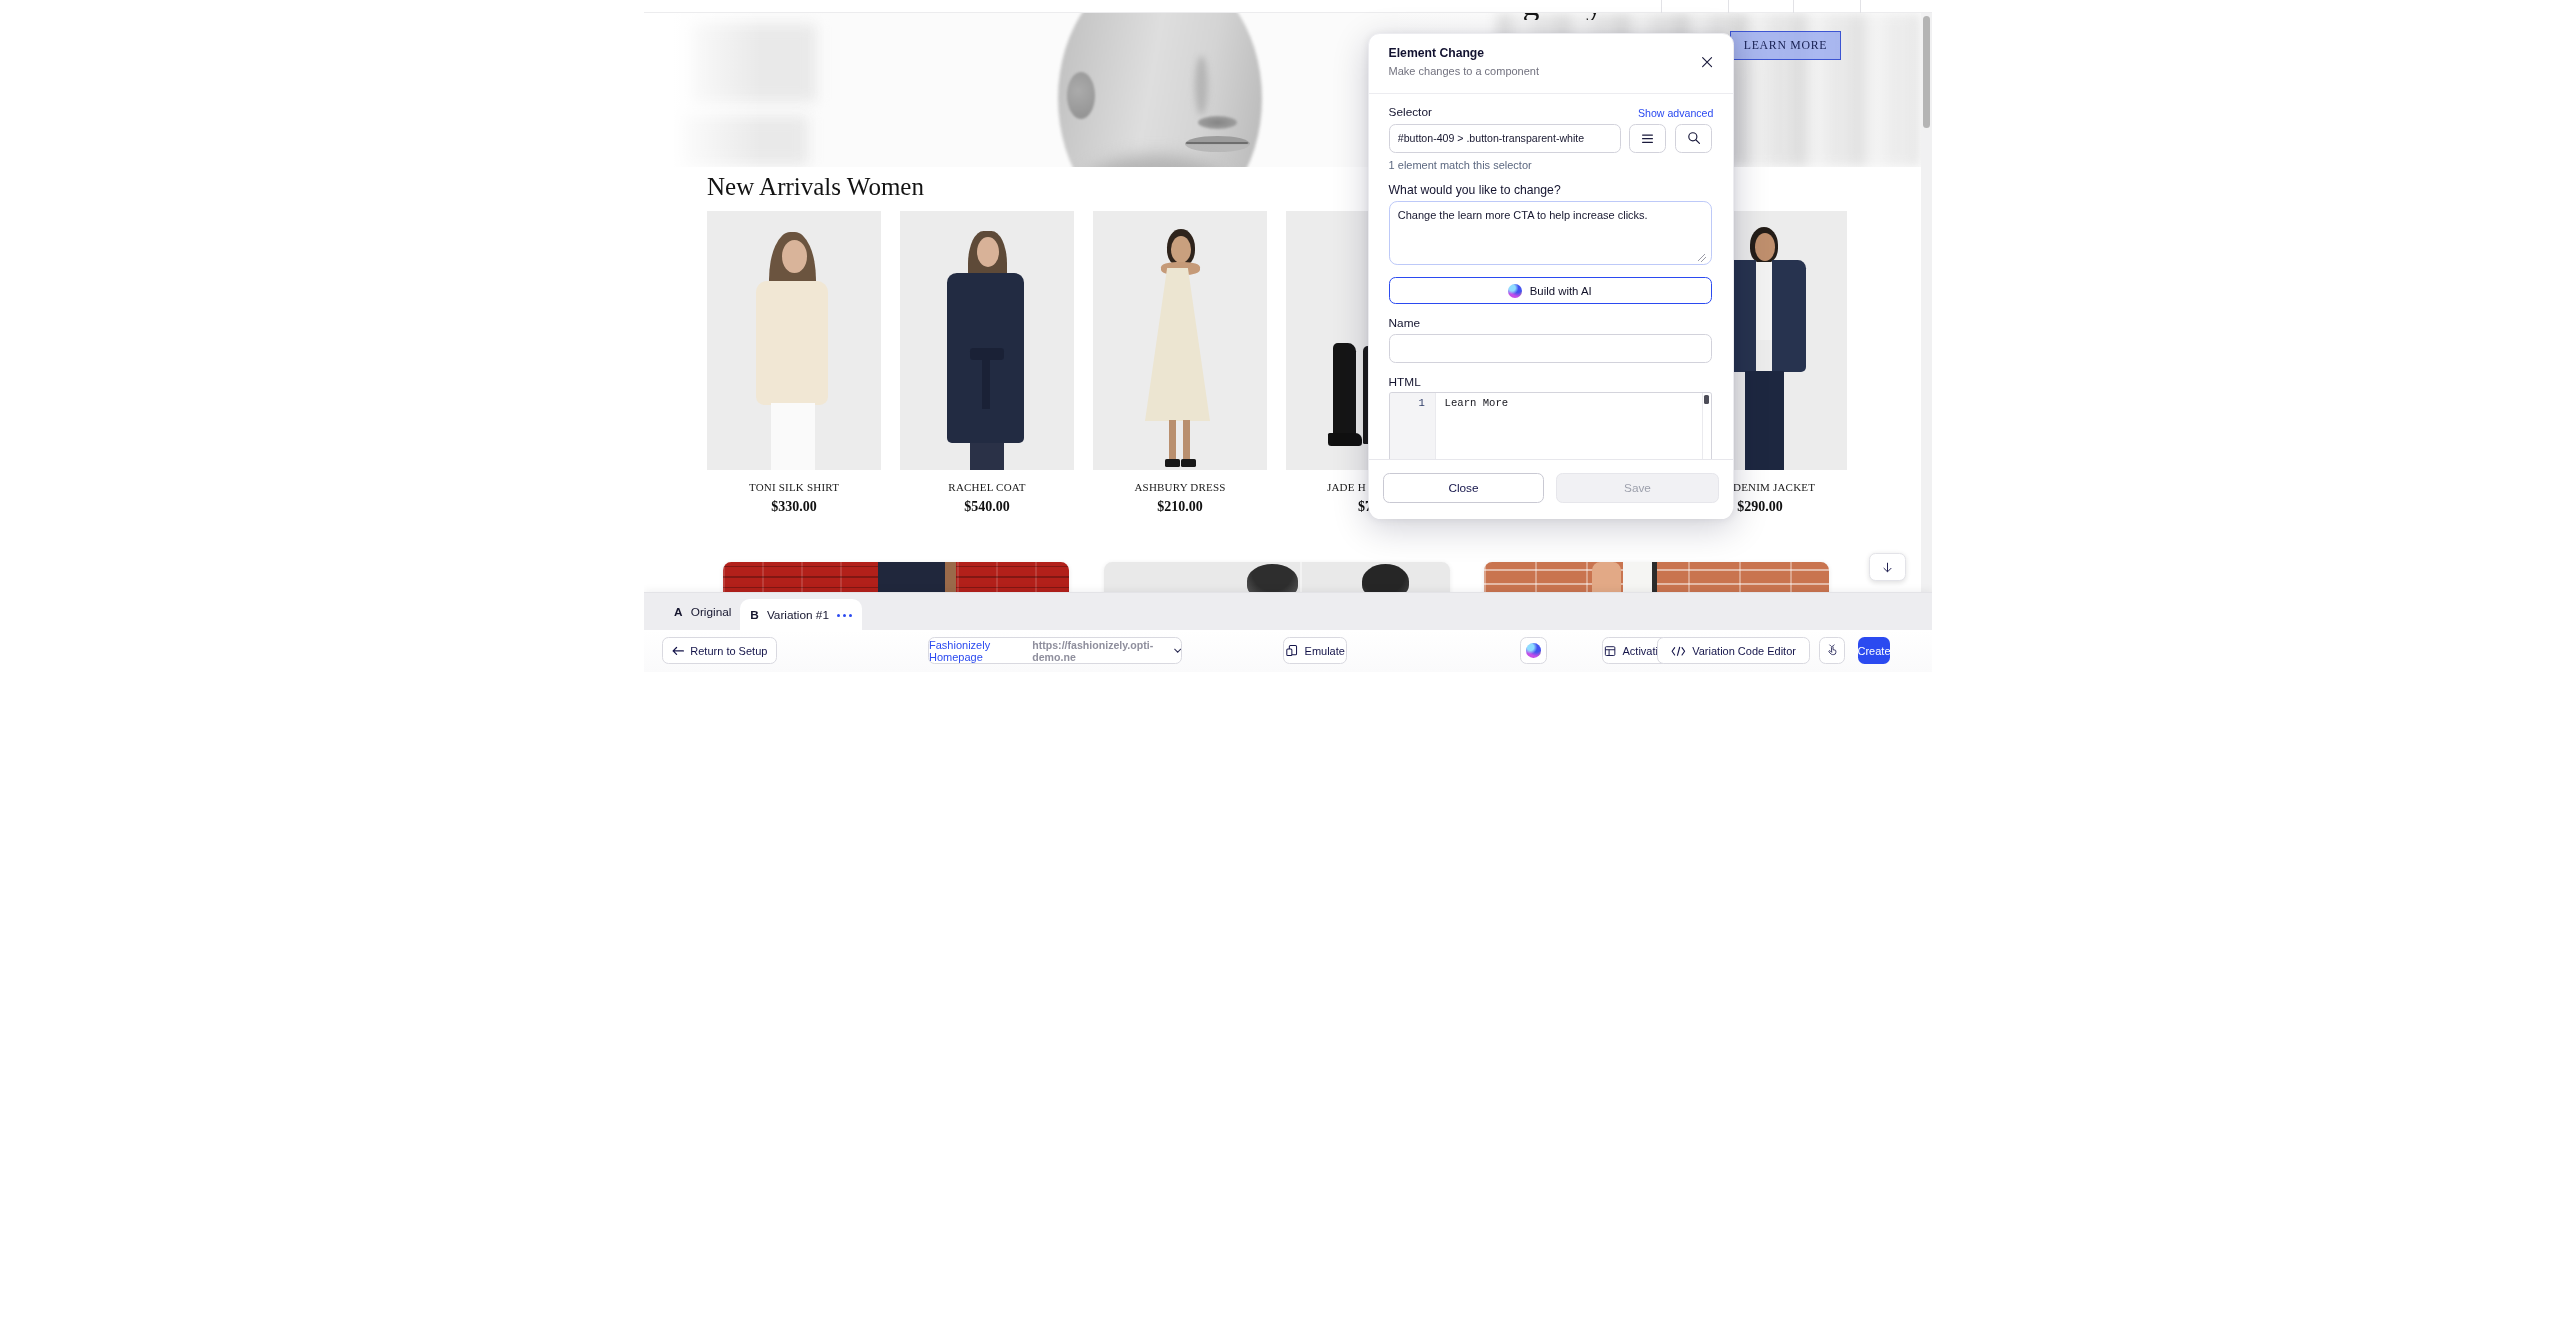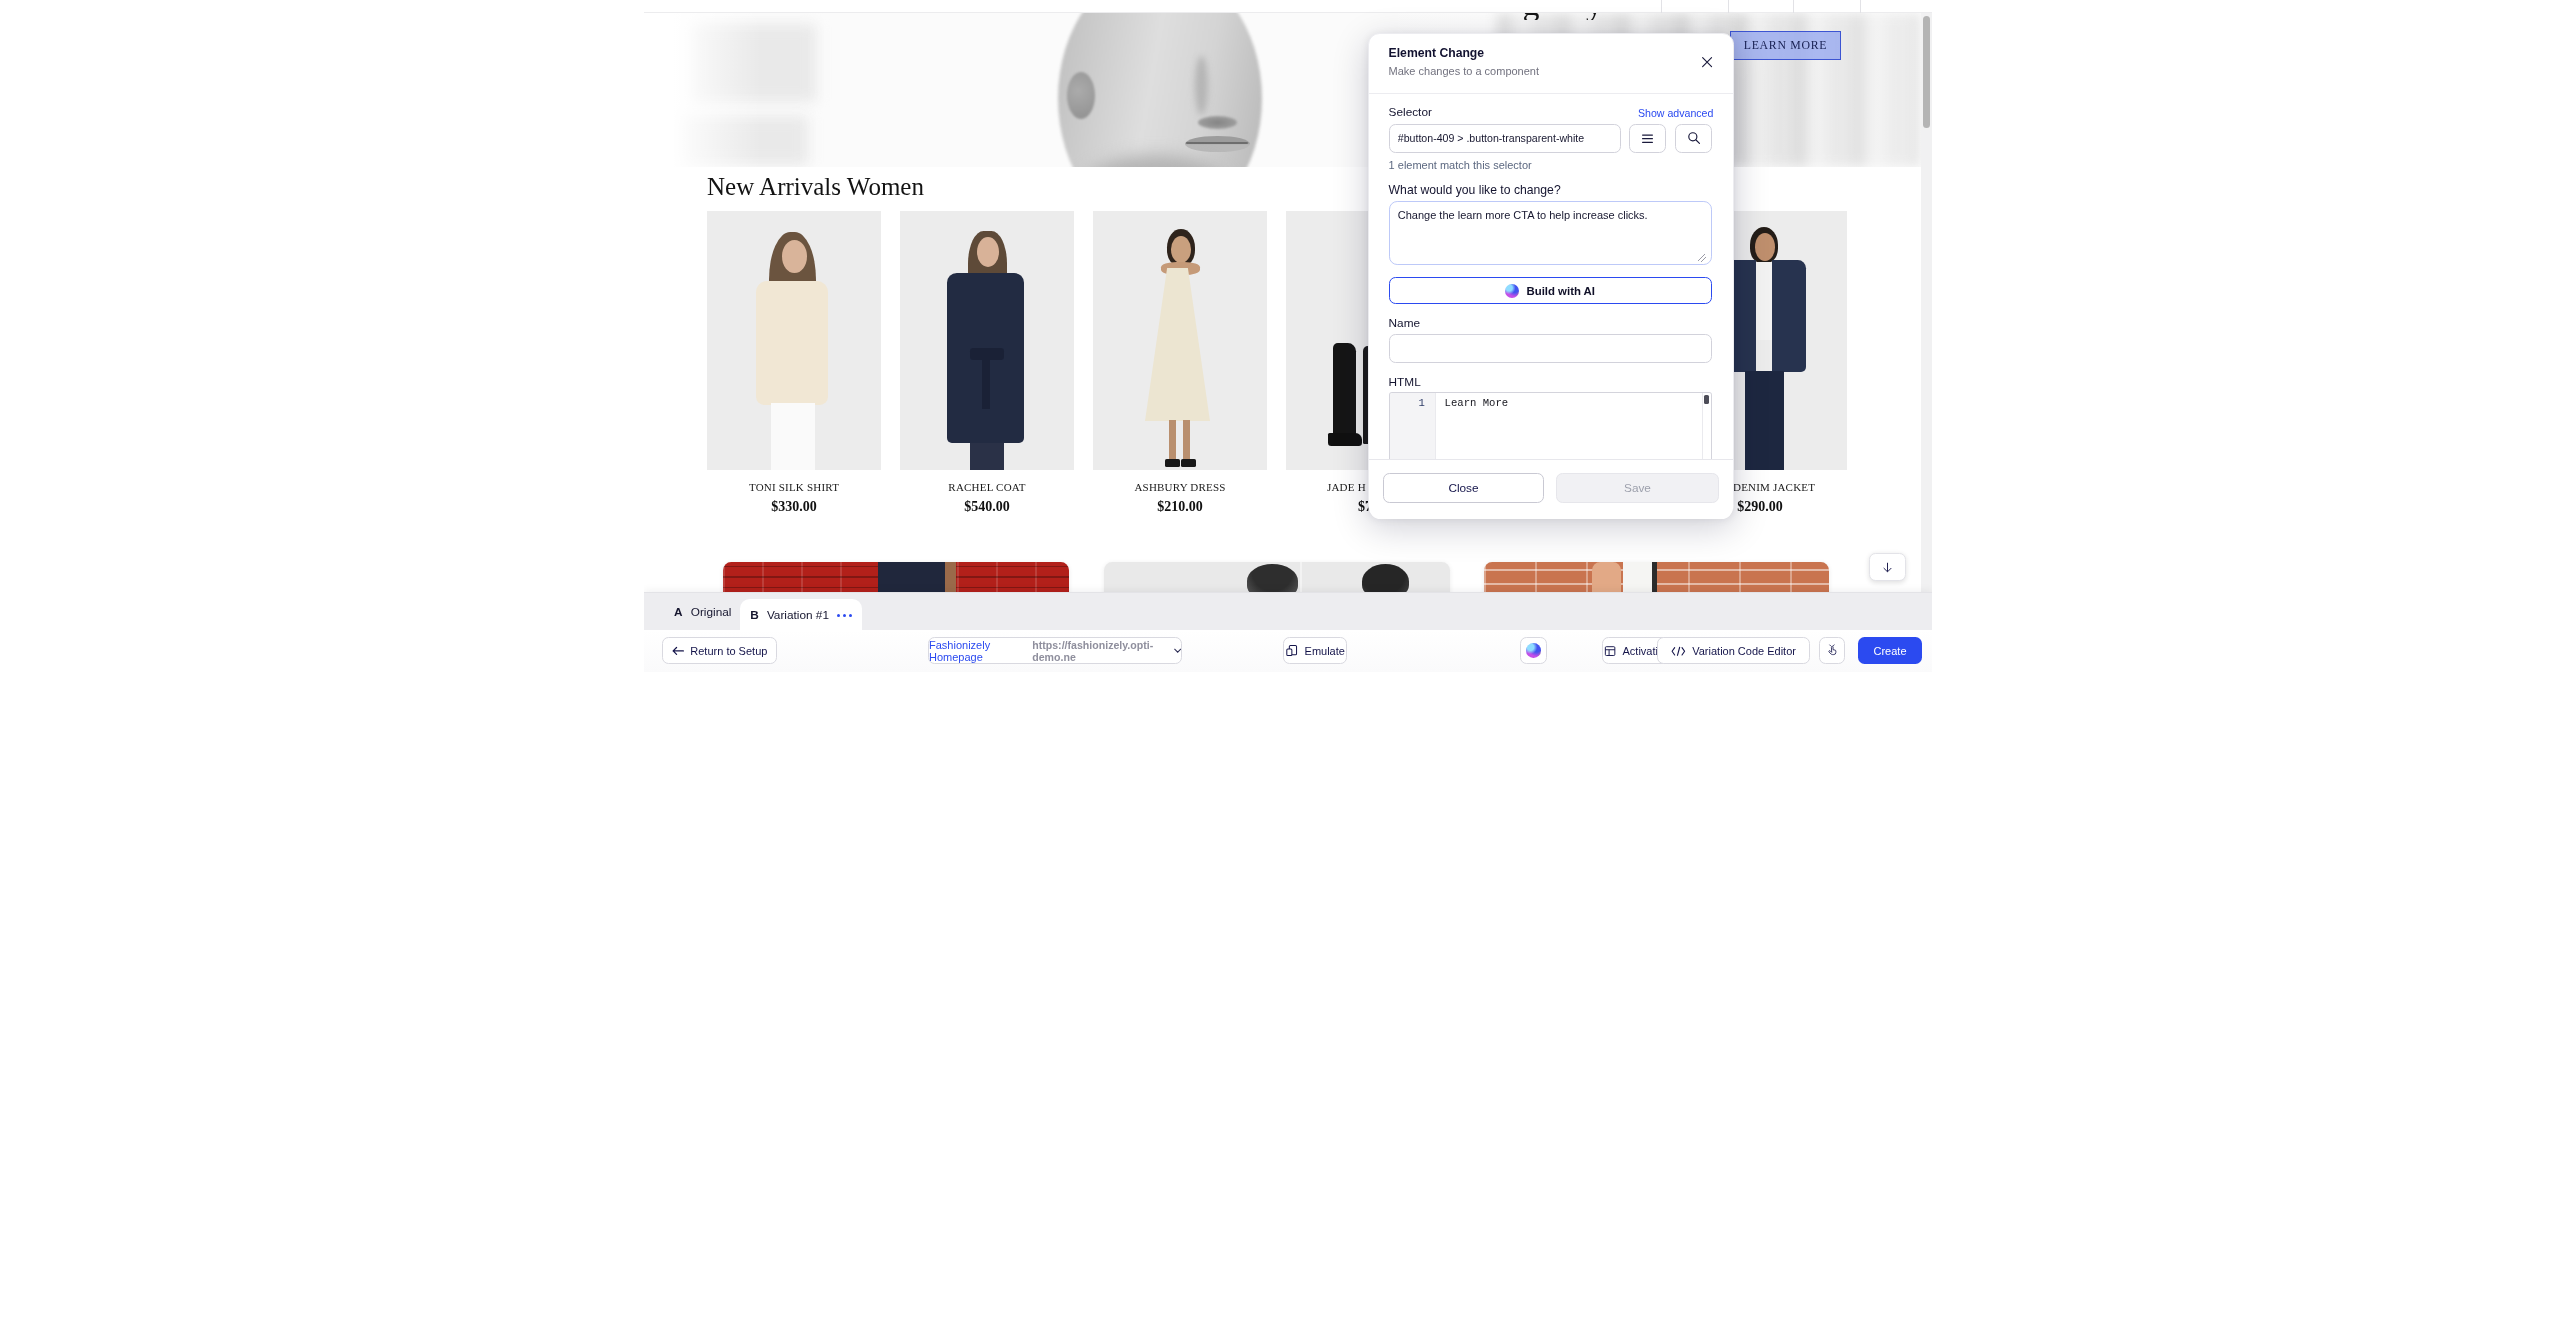--- a/index.html
+++ b/index.html
@@ -71,21 +71,21 @@
   .sel-input { position:absolute; left:19.6px; top:90px; width:232px; height:28.5px; border:0.8px solid #d2d2db; border-radius:6.5px; padding:0 8.2px;
     font-family:"Liberation Sans", sans-serif; font-size:10.6px; color:#17172f; }
   .icon-btn { position:absolute; top:90px; width:37px; height:28.5px; border:0.8px solid #d2d2db; border-radius:6.5px; background:#fff;
     display:flex; align-items:center; justify-content:center; cursor:pointer; }
   .match-text { position:absolute; left:19.6px; top:125px; font-size:11px; color:#5c6880; }
   .change-area { position:absolute; left:19.6px; top:167px; width:323px; height:64px; border:1.6px solid #bdc9f8; border-radius:8.2px;
     padding:6.5px 8.2px; font-family:"Liberation Sans", sans-serif; font-size:11px; color:#17172f; resize:none; outline:none; }
   .resize-grip { position:absolute; left:329px; top:220px; width:8.2px; height:8.2px; pointer-events:none;
     background:linear-gradient(135deg, transparent 0 42%, #9a9aa6 42% 50%, transparent 50% 66%, #9a9aa6 66% 74%, transparent 74%); }
   .build-btn { position:absolute; left:19.6px; top:243px; width:323px; height:27px; background:#fff; border:1.3px solid #2b4af0; border-radius:6.5px;
-    display:flex; align-items:center; justify-content:center; gap:7.3px; font-size:11.4px; font-weight:700; color:#101028; cursor:pointer; }
+    display:flex; align-items:center; justify-content:center; gap:7.3px; font-size:11.4px; font-weight:400; color:#101028; cursor:pointer; }
   .ai-sphere { width:14px; height:14px; border-radius:50%;
     background:radial-gradient(circle at 30% 28%, #8fdcff 0 22%, rgba(143,220,255,0) 45%),
                radial-gradient(circle at 72% 30%, #4353f0 0 30%, rgba(67,83,240,0) 60%),
                radial-gradient(circle at 45% 85%, #c44fe8 0 35%, rgba(196,79,232,0) 65%),
                radial-gradient(circle at 85% 80%, #ff8b5e 0 20%, rgba(255,139,94,0) 50%), #7a5cf0; }
   .name-input { position:absolute; left:19.6px; top:300px; width:323px; height:28.5px; border:0.8px solid #d2d2db; border-radius:6.5px; padding:0 8.2px;
     font-family:"Liberation Sans", sans-serif; font-size:11px; color:#17172f; }
   .code-editor { position:absolute; left:19.6px; top:358px; width:323px; height:67px; border:0.8px solid #d4d4dc; border-bottom:none; border-radius:3.3px 3.3px 0 0; overflow:hidden; background:#fff; }
   .code-gutter { position:absolute; left:0; top:0; width:46px; height:100%; background:#f4f4f6; border-right:0.8px solid #eaeaee;
     font-family:"Liberation Mono", monospace; font-size:10.6px; color:#2d3b66; text-align:right; padding:4.1px 9.8px 0 0; }
@@ -105,21 +105,21 @@
   .tab-badge { font-weight:bold; }
   .tab-a { left:30px; top:0; height:38px; }
   .tab-b { left:96px; top:5.7px; width:122px; height:33px; background:#fff; border-radius:9.8px 9.8px 0 0; justify-content:center; }
   .dots { display:flex; gap:2.4px; align-items:center; cursor:pointer; }
   .dots i { width:3.3px; height:3.3px; border-radius:50%; background:#2b4af0; }
   .toolbar { position:absolute; left:0; top:38px; width:100%; height:42px; background:linear-gradient(180deg,#ffffff,#fafafb); }
   .tb-btn { position:absolute; top:7.3px; height:27px; background:#fff; border:0.8px solid #d9d9e0; border-radius:6.5px;
     display:flex; align-items:center; justify-content:center; gap:6.5px; font-size:11px; font-weight:500; color:#14144a; cursor:pointer; }
   .url-name { color:#2b4af0; font-weight:500; }
   .url-text { color:#8f8f9d; font-size:10.6px; font-weight:700; }
-  .btn-create { position:absolute; left:1214px; top:7.3px; width:64px; height:27px; background:#2b4af0; border:none; border-radius:6.5px;
+  .btn-create { position:absolute; left:1214px; top:7.3px; width:32px; height:27px; background:#2b4af0; border:none; border-radius:6.5px;
     color:#fff; font-size:11px; font-weight:500; display:flex; align-items:center; justify-content:center; cursor:pointer; }
   svg { display:block; }
 </style>
 </head>
 <body>
 
 <div class="stage">
 
   <div class="top-strip">
     <div class="nav-divider" style="left:1017px"></div>

